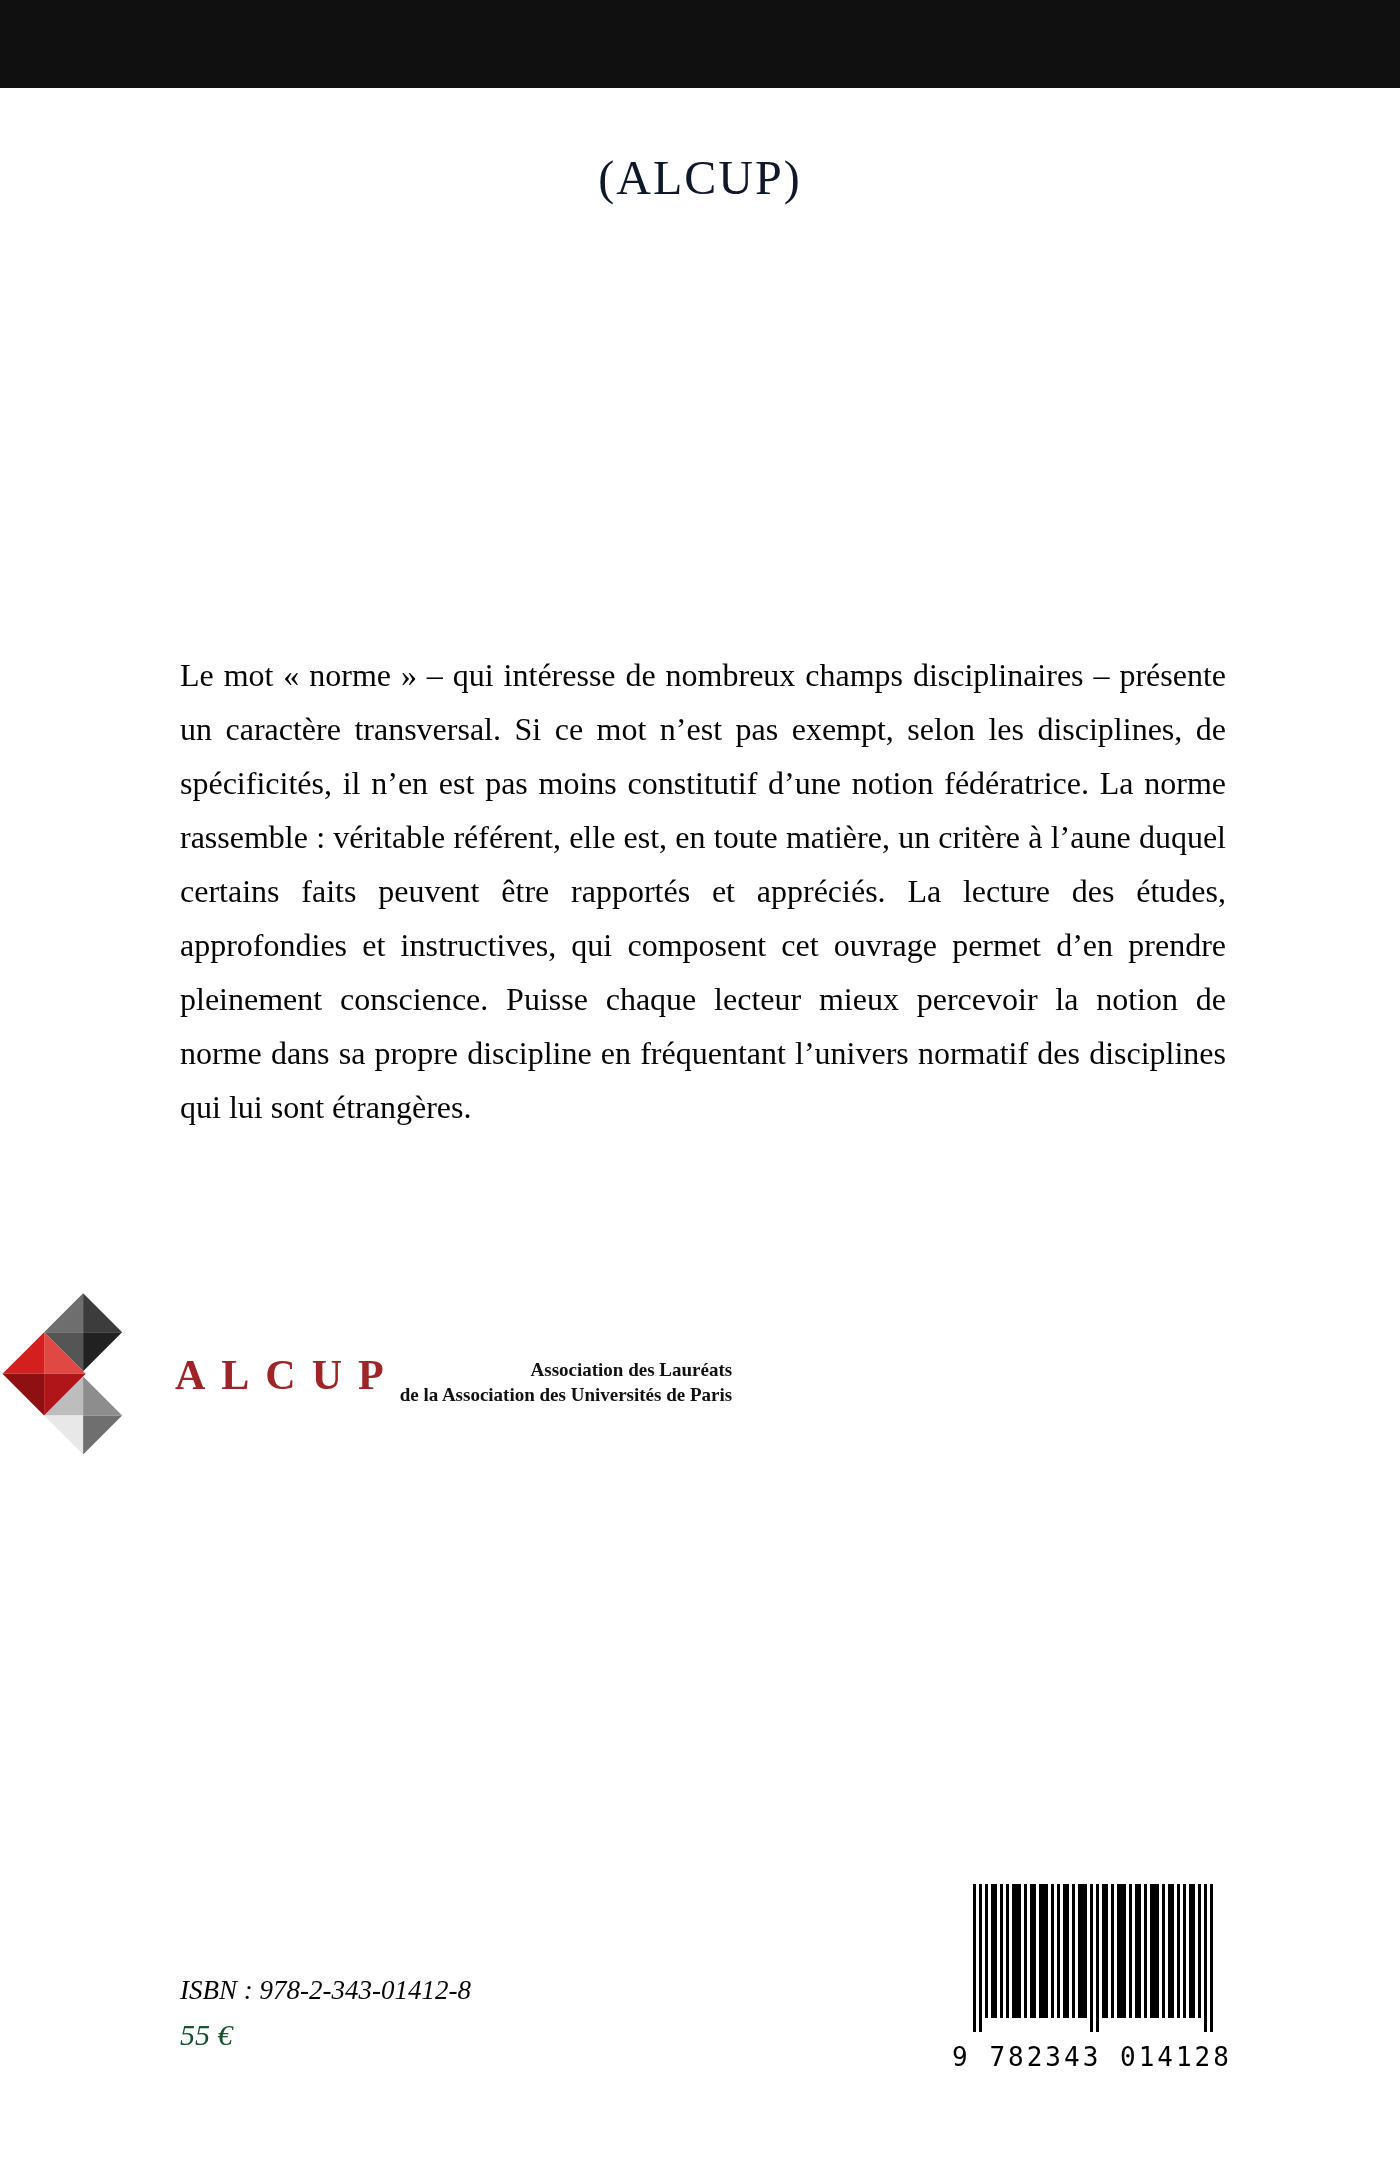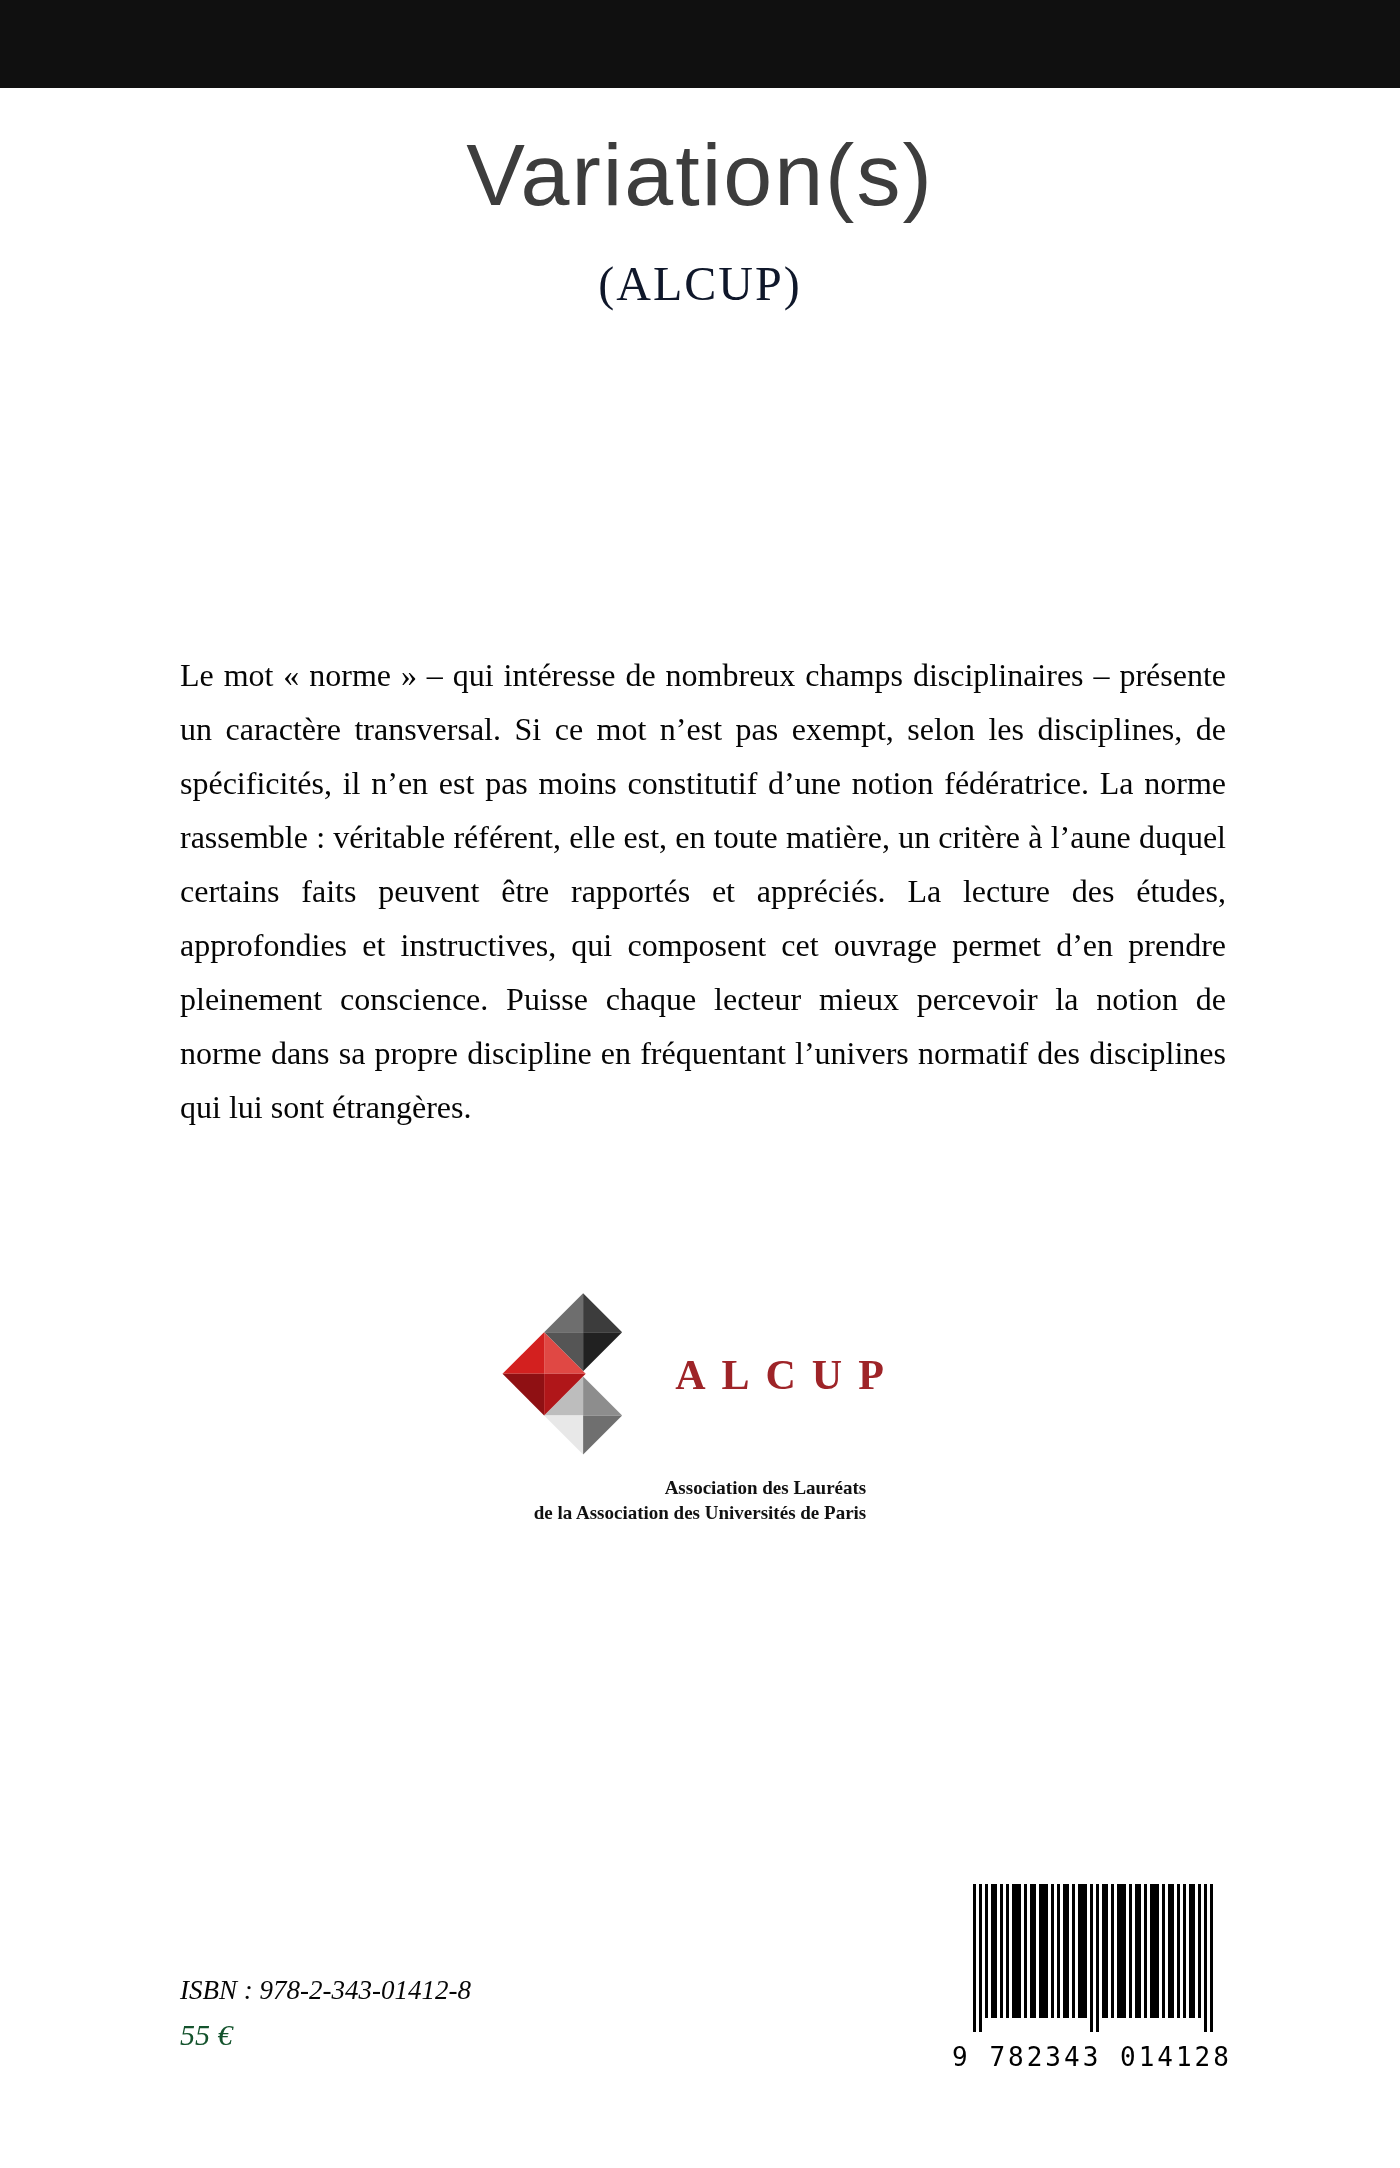--- a/index.html
+++ b/index.html
@@ -53,21 +53,21 @@
     line-height: 54px;
     text-align: justify;
     color: #050505;
   }
   .logo-block {
     position: absolute;
     top: 1288px;
     left: 0;
     width: 100%;
     display: flex;
-    flex-direction: column;
+    flex-direction: row;
     align-items: center;
   }
   .logo-row {
     display: flex;
     align-items: center;
     gap: 40px;
   }
   .logo-name {
     font-family: "Liberation Serif", serif;
     font-weight: bold;
@@ -121,21 +121,20 @@
   }
 </style>
 </head>
 <body>
 
 <div class="page">
 
   <div class="top-bar"></div>
 
   <div class="title-block">
-    <div class="title-line">Variation(s)</div>
     <div class="subtitle">(ALCUP)</div>
   </div>
 
   <p class="blurb">Le mot « norme » – qui intéresse de nombreux champs disciplinaires – présente un caractère transversal. Si ce mot n’est pas exempt, selon les disciplines, de spécificités, il n’en est pas moins constitutif d’une notion fédératrice. La norme rassemble : véritable référent, elle est, en toute matière, un critère à l’aune duquel certains faits peuvent être rapportés et appréciés. La lecture des études, approfondies et instructives, qui composent cet ouvrage permet d’en prendre pleinement conscience. Puisse chaque lecteur mieux percevoir la notion de norme dans sa propre discipline en fréquentant l’univers normatif des disciplines qui lui sont étrangères.</p>
 
   <div class="logo-block">
     <div class="logo-row">
       <span>
         <svg width="135" height="169" viewBox="0 0 100 130" xmlns="http://www.w3.org/2000/svg" aria-hidden="true">
 

